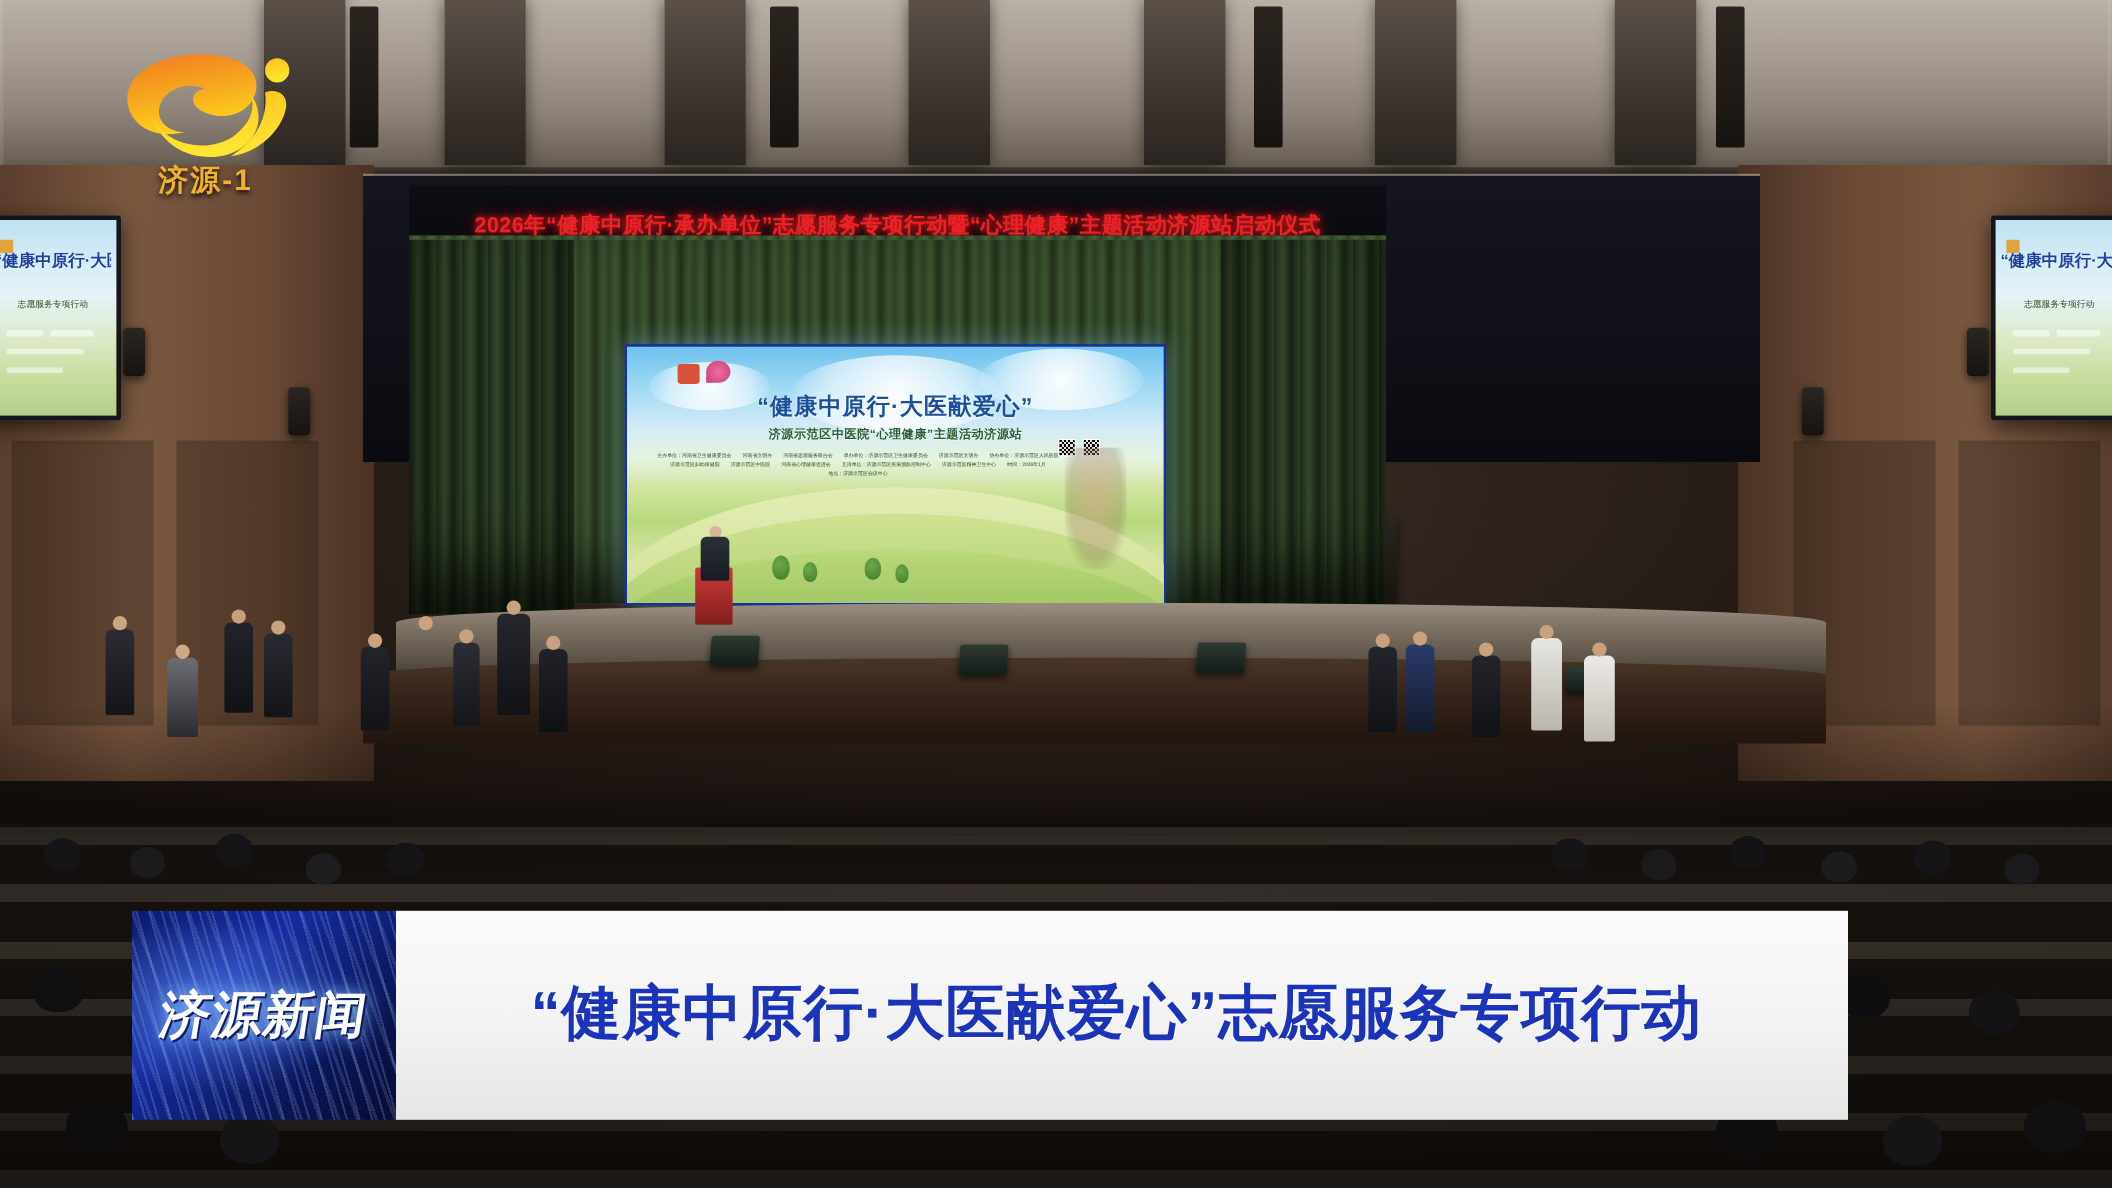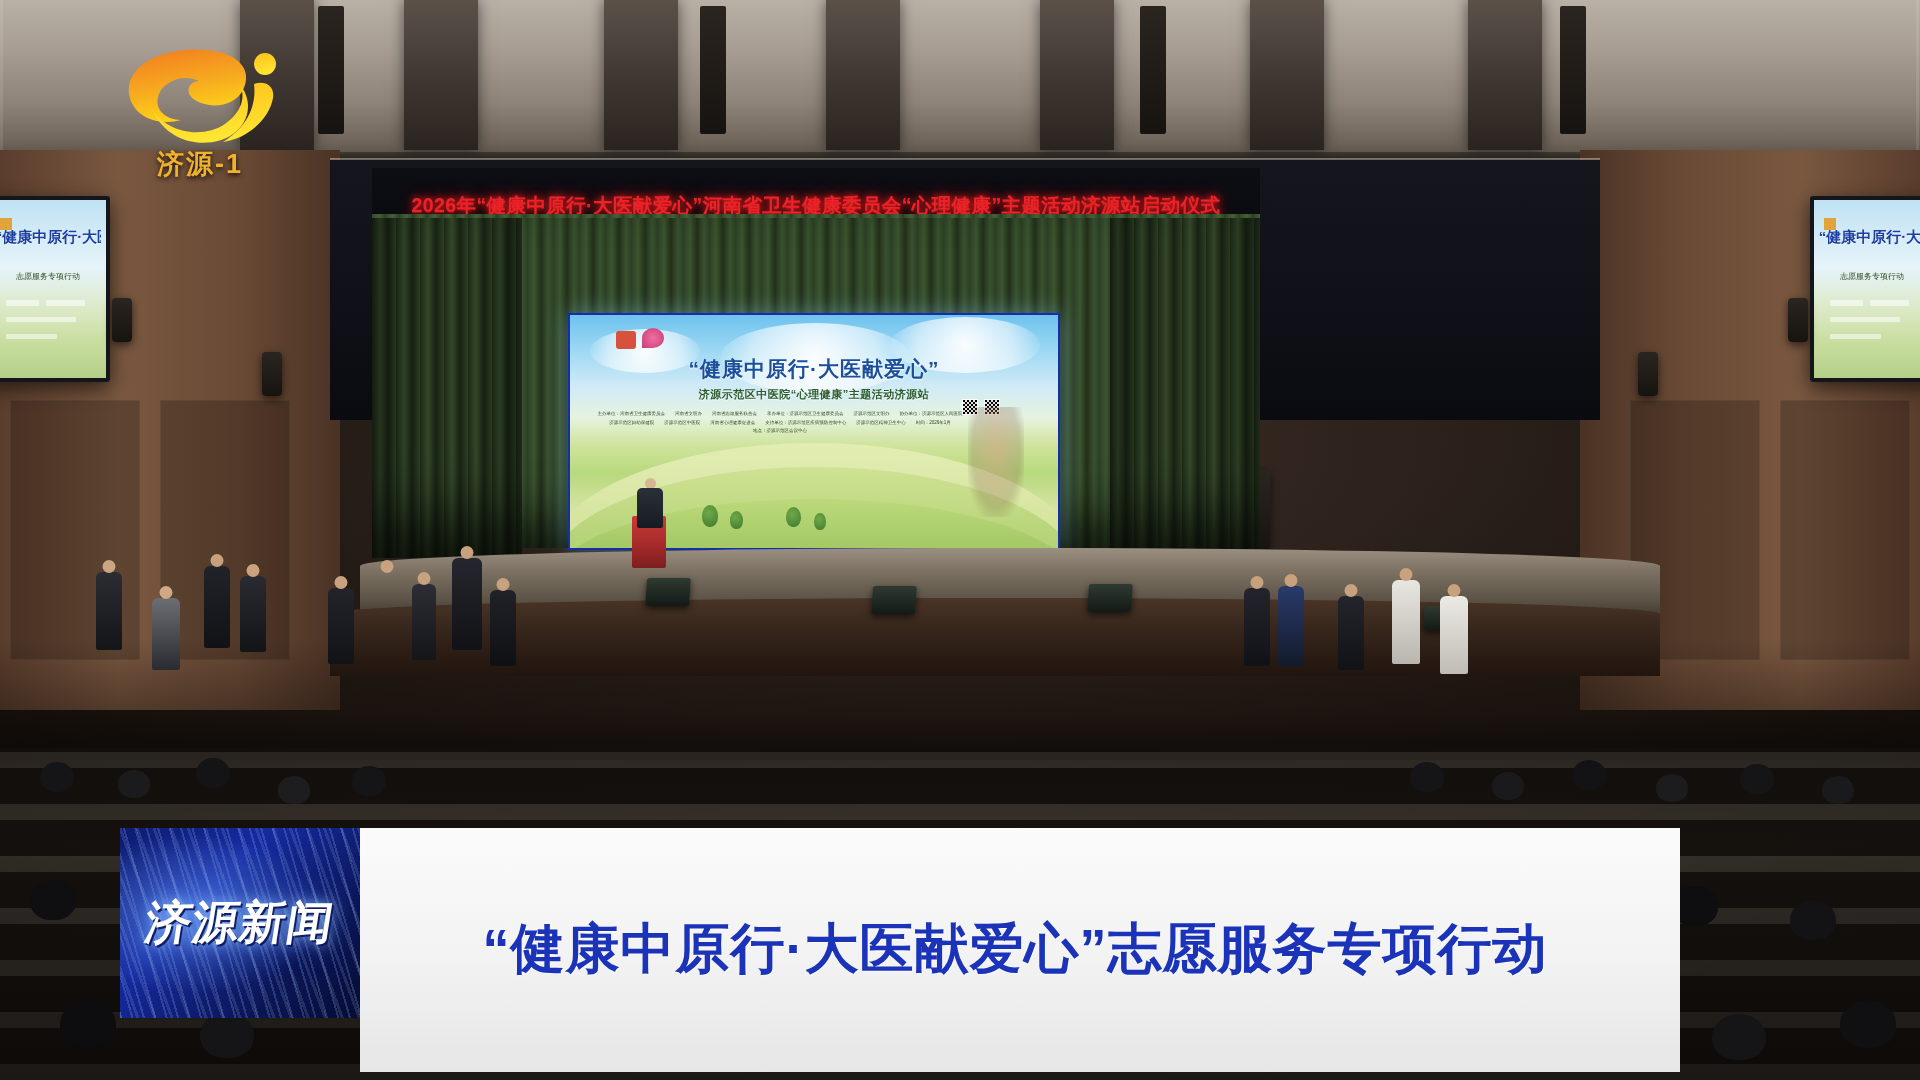--- a/index.html
+++ b/index.html
@@ -289,21 +289,21 @@
         rgba(24,19,15,0.92) 16px, rgba(24,19,15,0.92) 52px);
     z-index: 9;
   }
   .head {
     position: absolute; border-radius: 50% 50% 45% 45%;
     z-index: 11;
   }
 
   
   .logo-wrap {
-    position: absolute; left: 105px; top: 42px; width: 190px; height: 148px;
+    position: absolute; left: 92px; top: 42px; width: 190px; height: 148px;
     z-index: 40;
   }
   .logo-mark { position: absolute; left: 10px; top: 0; width: 170px; height: 110px; }
   .logo-text {
     position: absolute; left: 0; top: 104px; width: 190px;
     text-align: center;
     color: #f0b12c;
     font-size: 27px; font-weight: 700; letter-spacing: 2px;
     text-shadow: 0 2px 5px rgba(0,0,0,0.85);
   }
@@ -332,21 +332,21 @@
       0 0 28px rgba(80,140,255,0.6);
     white-space: nowrap;
     position: relative; z-index: 2;
   }
   .lt-badge:after {
     content: ""; position: absolute; left: -20%; top: -30%; width: 140%; height: 160%;
     background: repeating-linear-gradient(70deg, rgba(190,220,255,0.14) 0 3px, rgba(0,0,0,0) 3px 16px);
     z-index: 1;
   }
   .lt-main {
-    flex: 1; height: 244px;
+    flex: 1; height: 190px;
     background: linear-gradient(180deg, #fbfbfb 0%, #f2f2f2 55%, #e6e6e6 100%);
     display: flex; flex-direction: row; align-items: center; justify-content: center;
     padding: 6px 20px 10px 10px;
   }
   .lt-line {
     color: #1a33b8;
     font-weight: 800;
     font-size: 54px;
     line-height: 1.12;
     letter-spacing: 1px;
@@ -415,21 +415,21 @@
   <div class="spk" style="left:262px;top:352px;"></div>
   <div class="spk" style="right:112px;top:298px;"></div>
   <div class="spk" style="right:262px;top:352px;"></div>
   <div class="spk" style="left:1246px;top:470px;height:80px;width:24px;"></div>
   <div class="spk" style="left:1232px;top:556px;height:70px;width:40px;"></div>
 
   <div class="prosc-edge"></div>
   <div class="prosc"></div>
 
   <div class="banner">
-    <div class="banner-text">2026年“健康中原行·大医献爱心”河南省卫生健康委员会“心理健康”主题活动济源站启动仪式</div>
+    <div class="banner-text">2026年“健康中原行·承办单位”志愿服务专项行动暨“心理健康”主题活动济源站启动仪式</div>
   </div>
 
   <div class="curtain-top"></div>
   <div class="curtain"></div>
   <div class="curtain-l"></div>
   <div class="curtain-r"></div>
 
   <div class="led">
     <div class="led-cloud" style="left:150px;top:8px;width:190px;height:70px;"></div>
     <div class="led-cloud" style="left:320px;top:2px;width:150px;height:56px;"></div>

